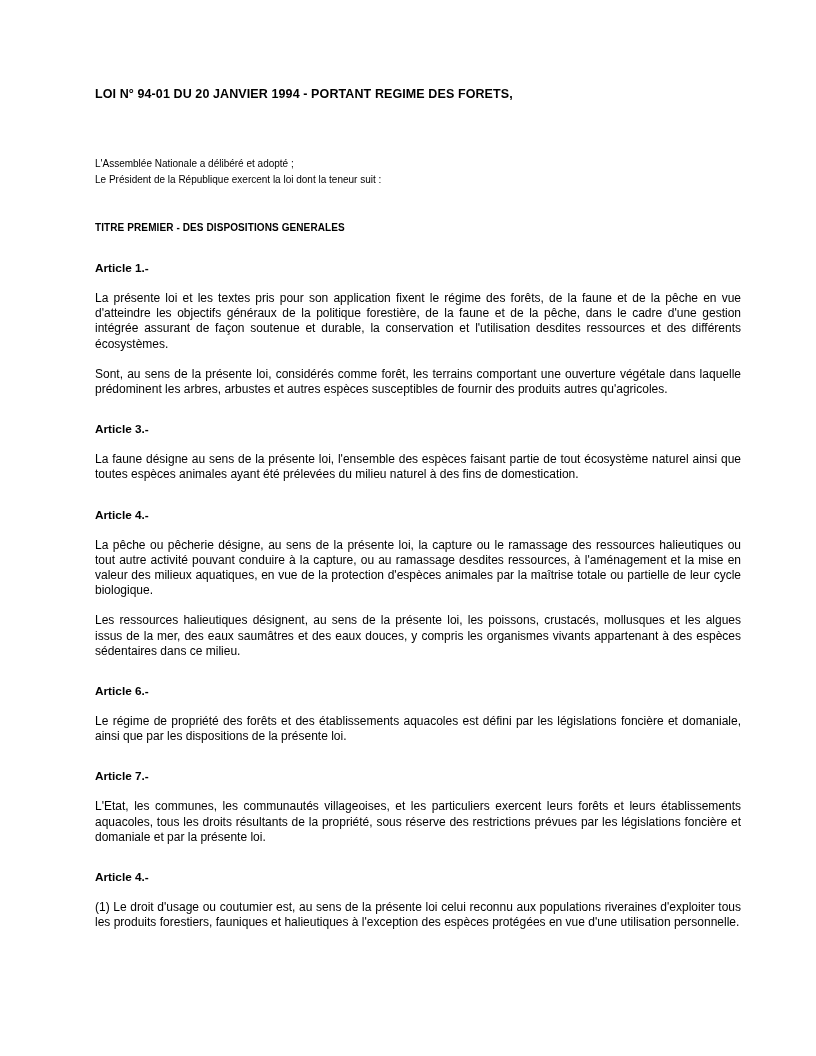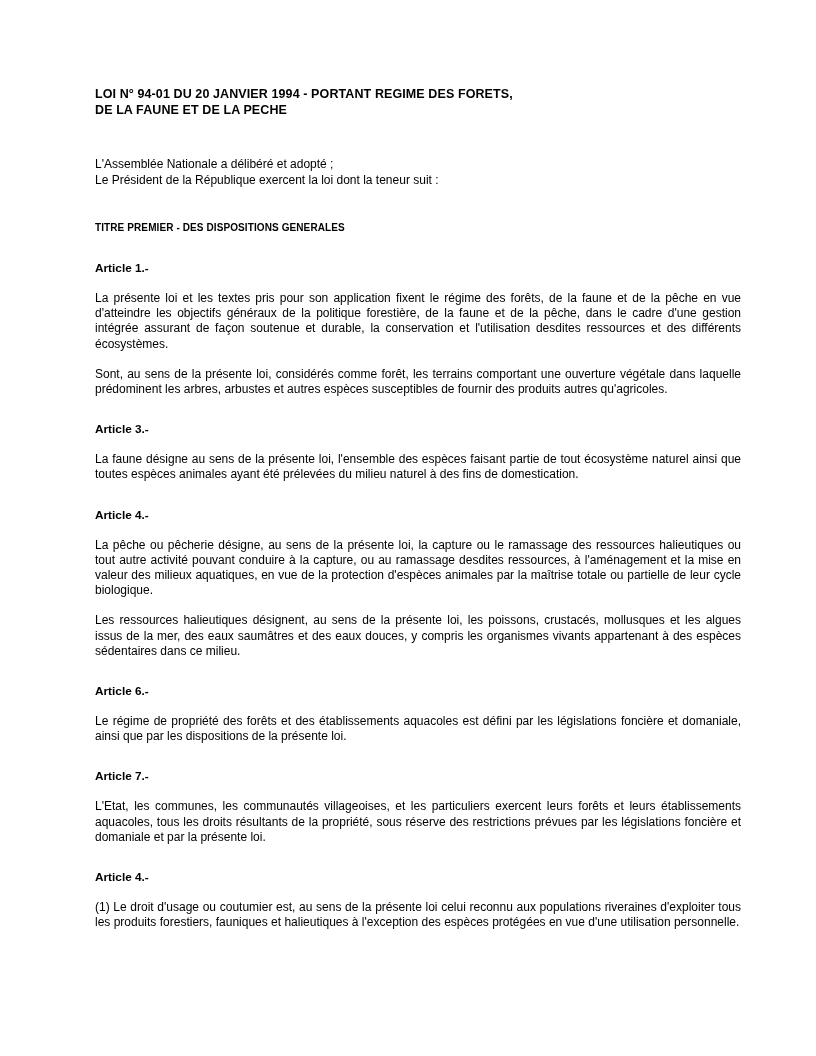--- a/index.html
+++ b/index.html
@@ -32,22 +32,22 @@
     font-size: 12.5px;
     font-weight: bold;
     line-height: 16px;
     letter-spacing: 0.1px;
     margin: 0 0 0 0;
   }
   .doc-title .title-line {
     display: block;
   }
   .preamble {
-    margin-top: 38px;
-    font-size: 12px;
+    margin-top: 54px;
+    font-size: 10px;
     line-height: 16px;
   }
   .preamble .pre-line {
     display: block;
     white-space: nowrap;
   }
   .section-heading {
     margin-top: 32px;
     font-size: 10px;
     font-weight: bold;
@@ -73,21 +73,20 @@
   }
 </style>
 </head>
 <body>
 
 <div class="page">
   <div class="content">
 
     <div class="doc-title">
       <span class="title-line">LOI N° 94-01 DU 20 JANVIER 1994 - PORTANT REGIME DES FORETS,</span>
-      <span class="title-line">DE LA FAUNE ET DE LA PECHE</span>
     </div>
 
     <div class="preamble">
       <span class="pre-line">L'Assemblée Nationale a délibéré et adopté ;</span>
       <span class="pre-line">Le Président de la République exercent la loi dont la teneur suit :</span>
     </div>
 
     <div class="section-heading">TITRE PREMIER - DES DISPOSITIONS GENERALES</div>
 
     <div class="article-heading">Article 1.-</div>

